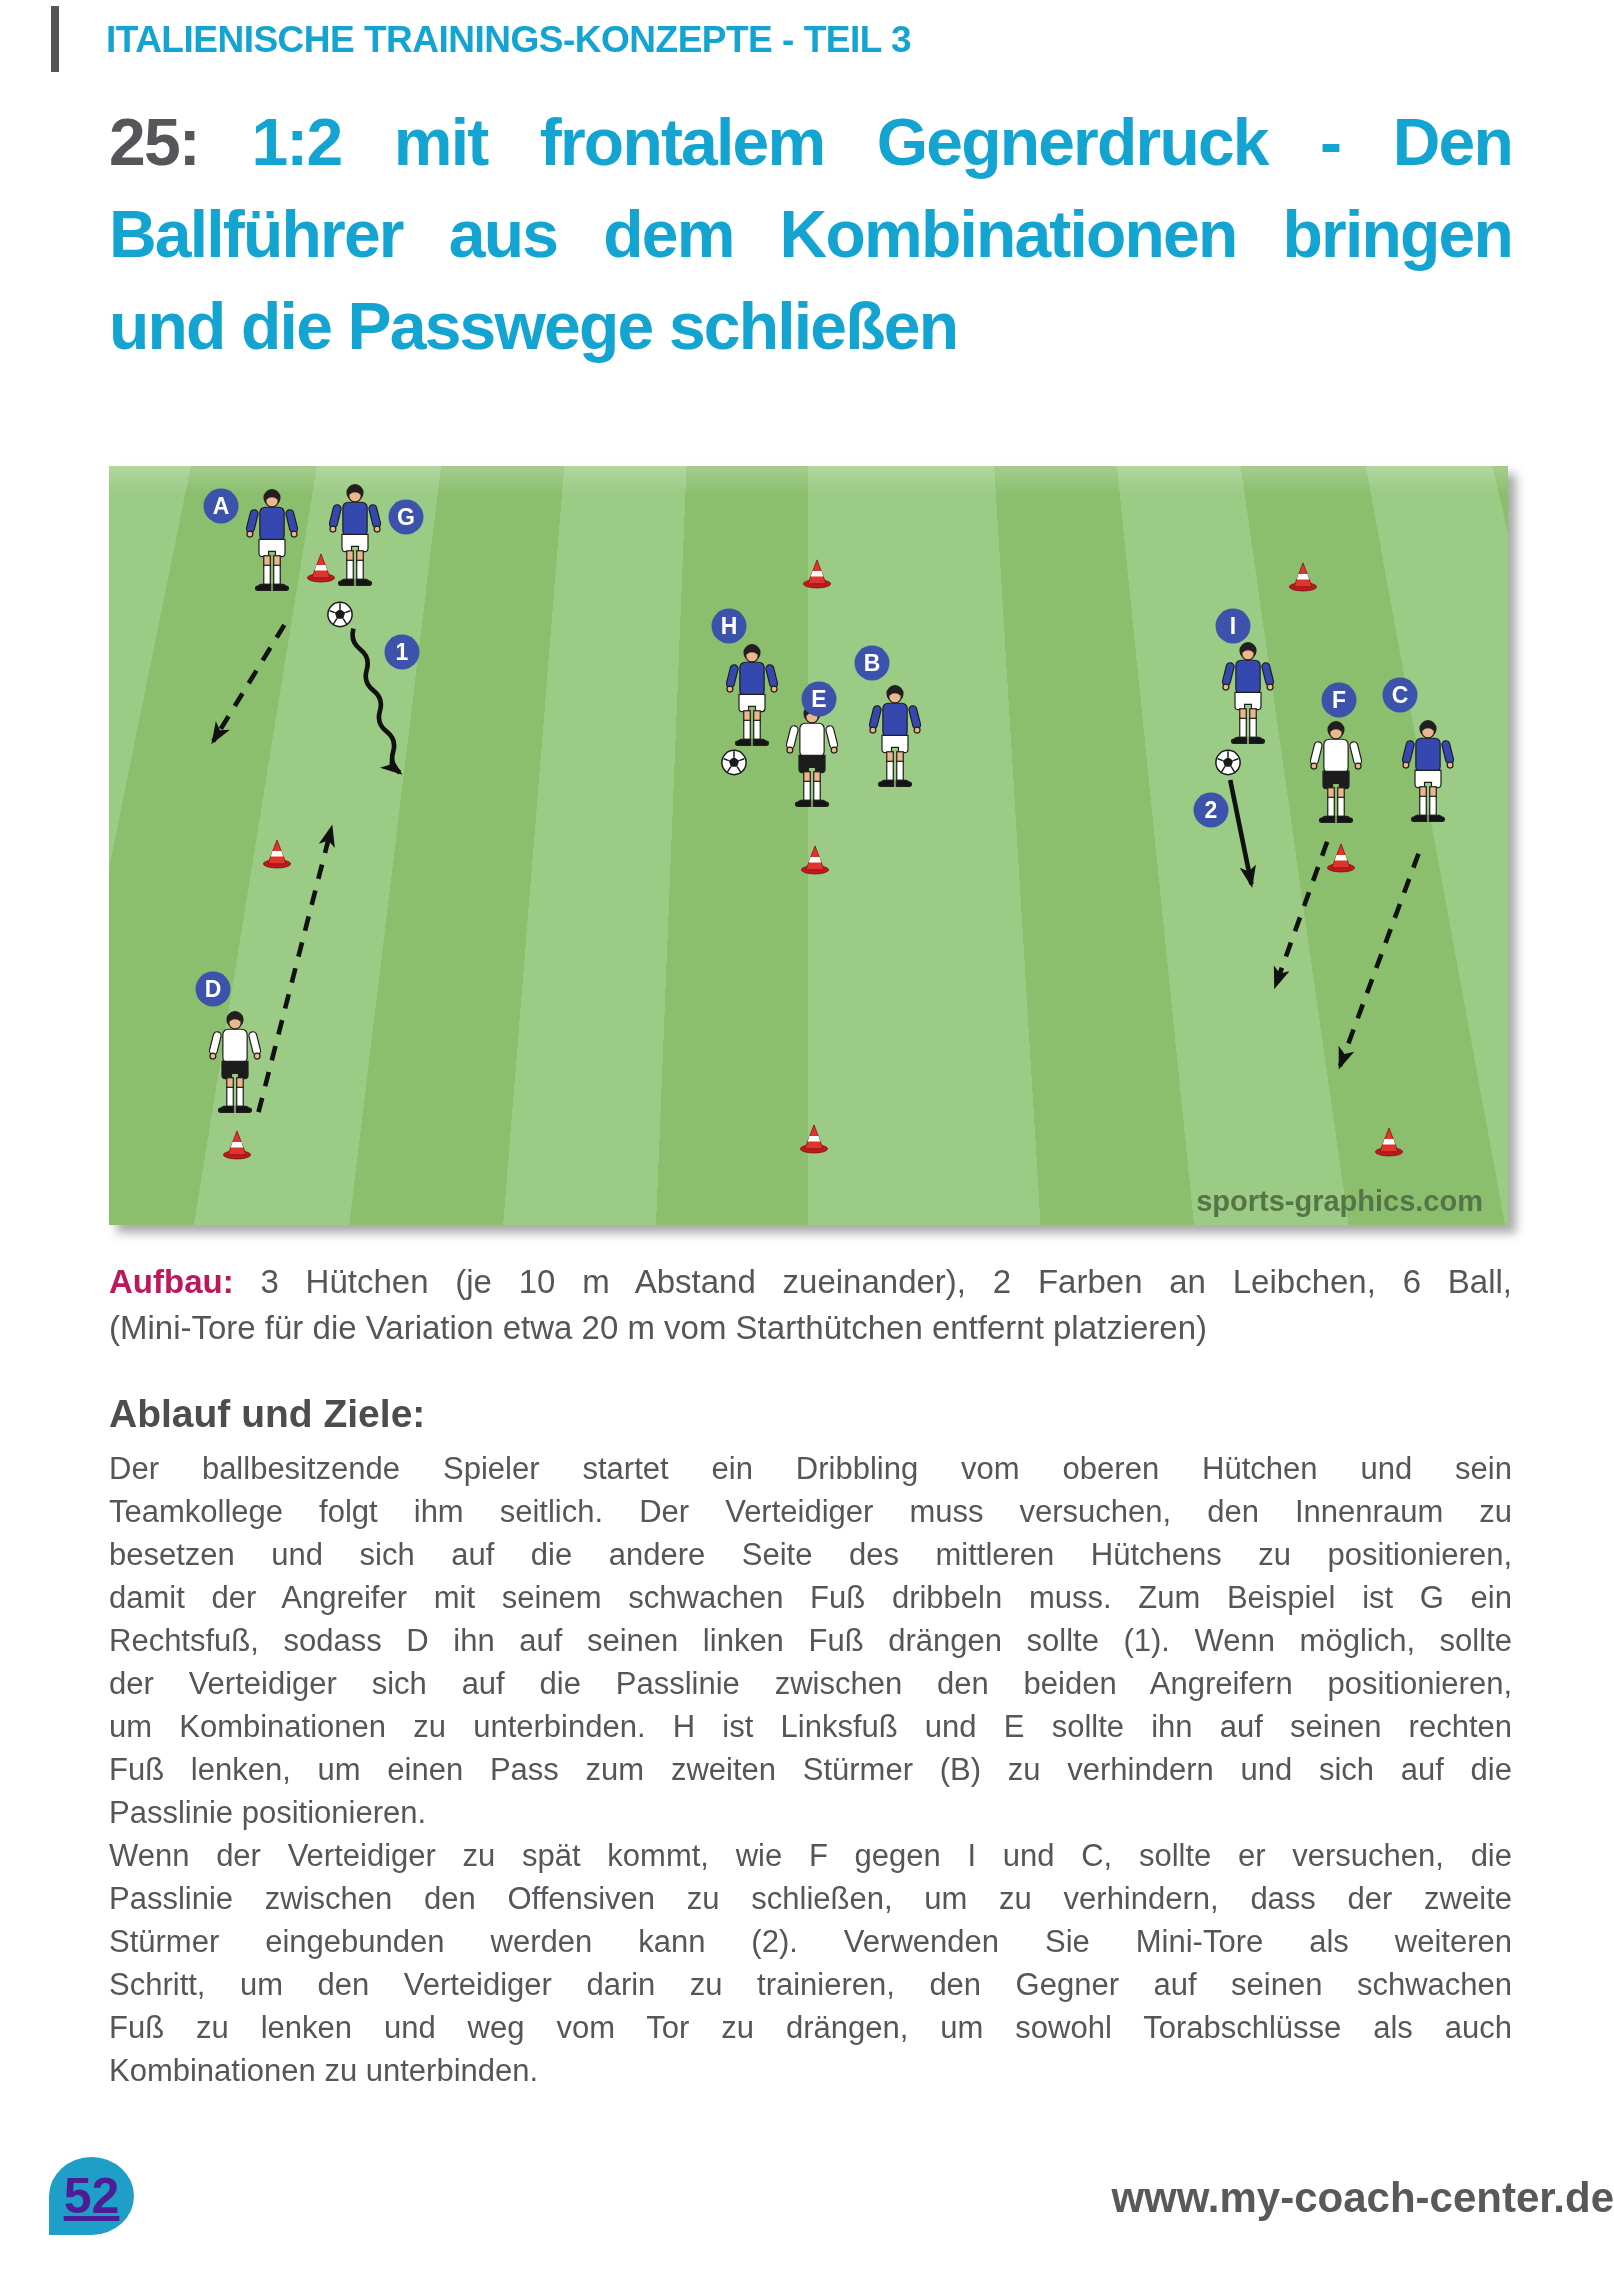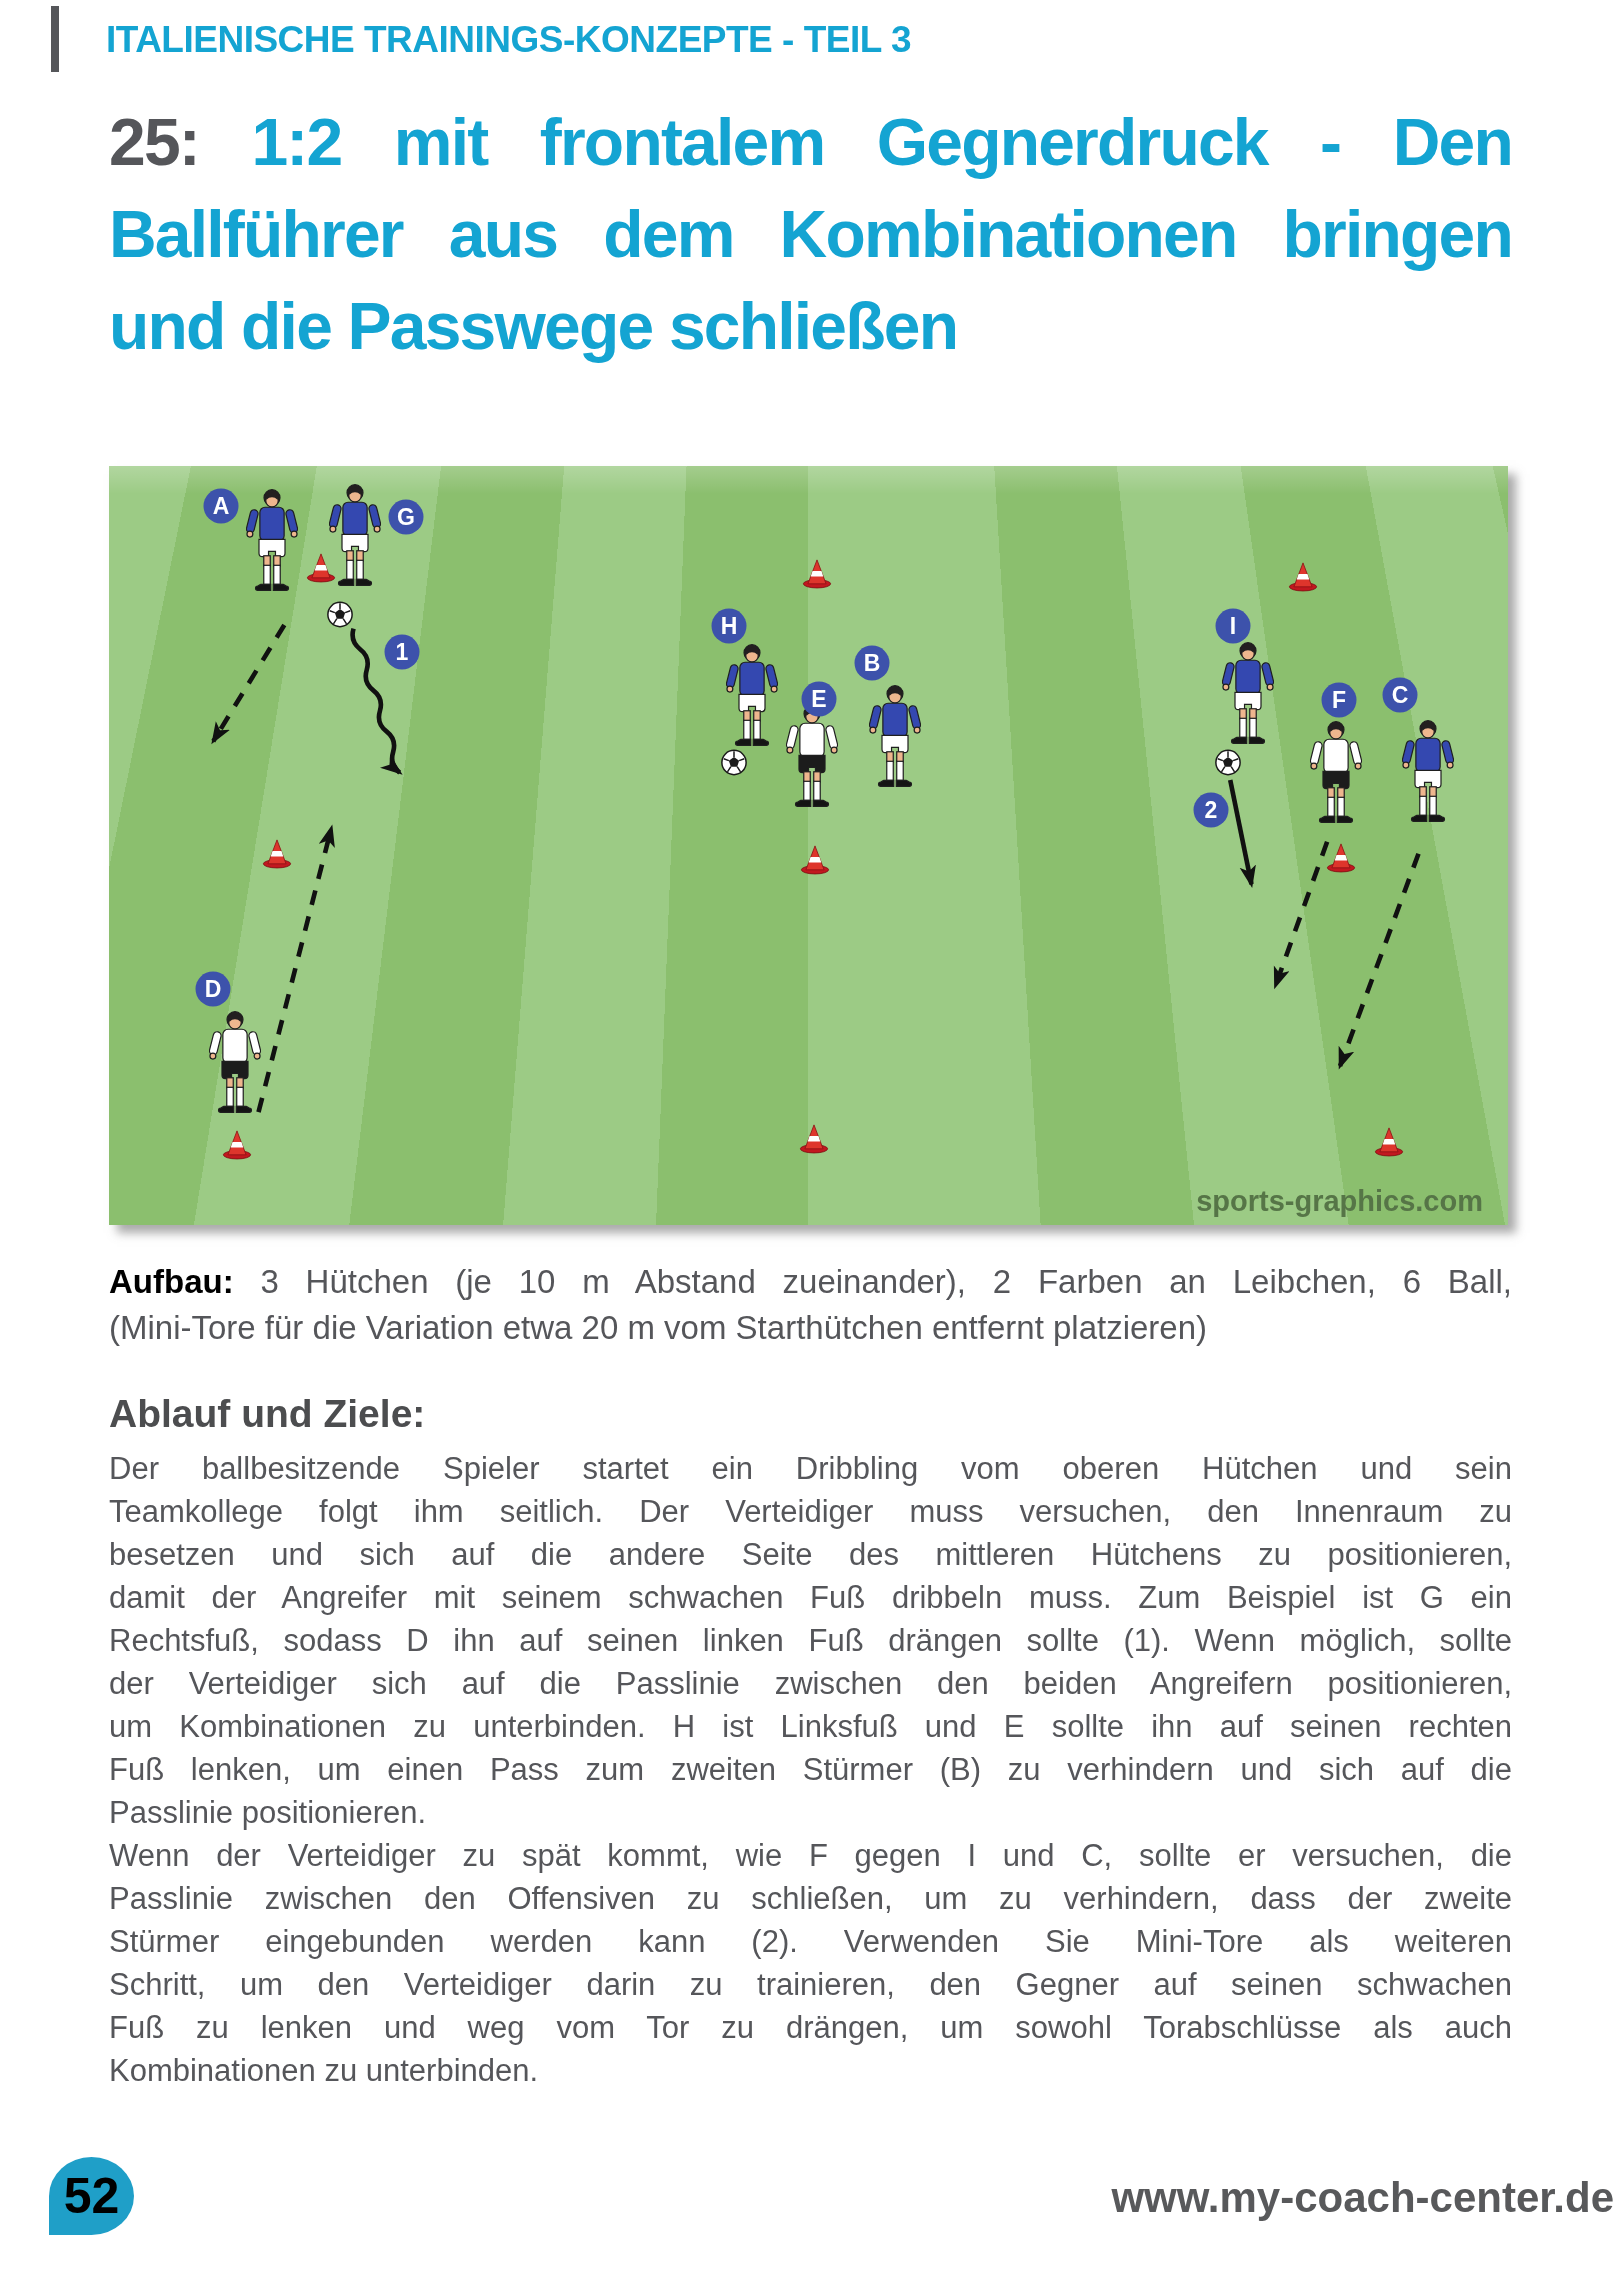--- a/index.html
+++ b/index.html
@@ -31,31 +31,31 @@
   .piece{position:absolute;transform:translate(-50%,-50%);z-index:2;}
   .player{position:absolute;transform:translate(-50%,-100%);z-index:4;}
   .arrows{position:absolute;left:0;top:0;z-index:3;}
   .watermark{position:absolute;right:25px;bottom:7.4px;font-size:29px;font-weight:bold;
              color:var(--watermark);z-index:7;}
 
   
   .bodyblock{position:absolute;left:109px;width:1403px;color:var(--textGray);
              font-size:31px;line-height:43px;}
   .b-line{width:100%;}
-  .bold{font-weight:bold;color:#000000;}
+  .bold{font-weight:bold;color:#be185d;}
   .aufbau{top:1259px;font-size:33px;line-height:46px;}
   .ablauf-head{position:absolute;left:109px;top:1390px;font-size:39px;font-weight:bold;
                color:#4c4d4f;line-height:48px;}
   .bodytext{top:1447px;}
 
   
   .page-badge{position:absolute;left:49px;top:2157px;width:85px;height:78px;
               background:var(--footerBadge);border-radius:50% 50% 50% 0;
               display:flex;align-items:center;justify-content:center;
-              color:#000000;font-size:50px;font-weight:bold;}
+              color:#4c1d95;font-size:50px;font-weight:bold;text-decoration:underline;}
   .footer-url{position:absolute;left:0;top:2174px;width:100%;text-align:right;
               font-size:42px;font-weight:bold;color:#58595b;}
 </style>
 </head>
 <body>
 
 <div class="page">
 
   <div class="kicker-bar"></div>
   <div class="kicker">ITALIENISCHE TRAININGS-KONZEPTE - TEIL 3</div>

